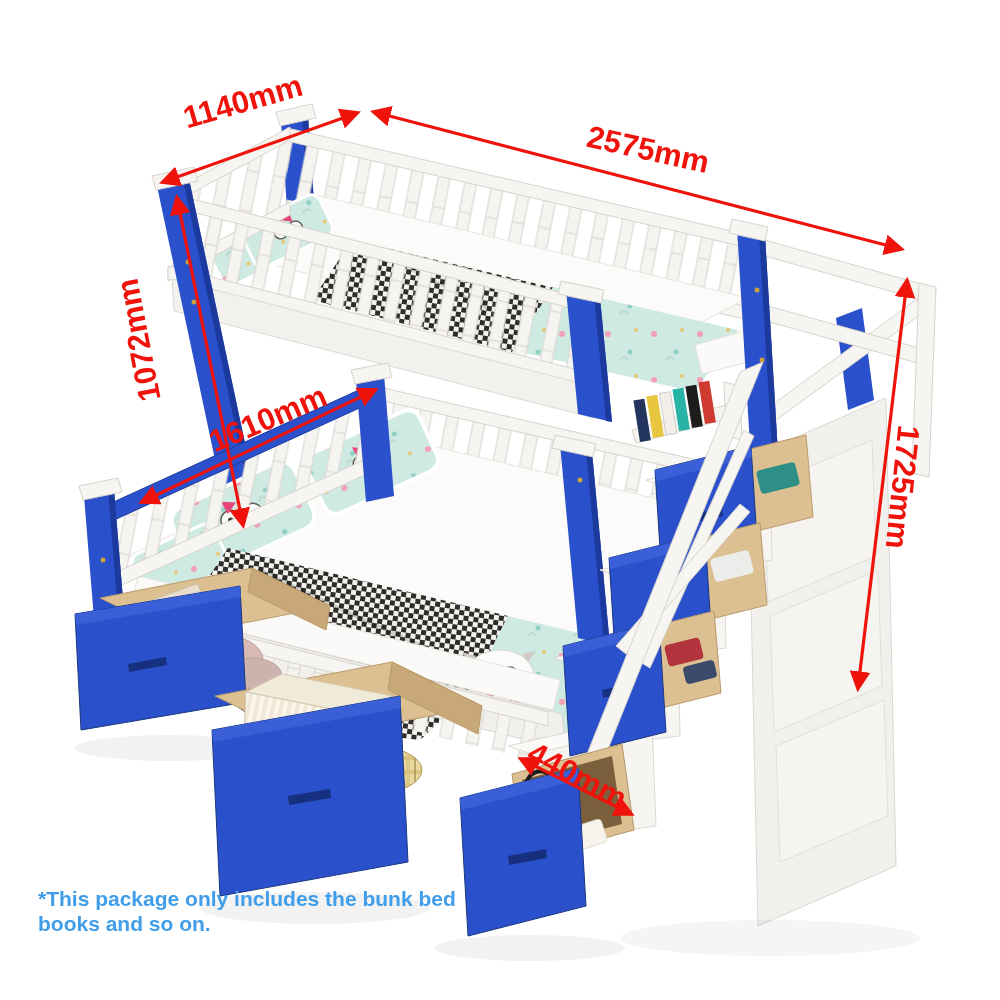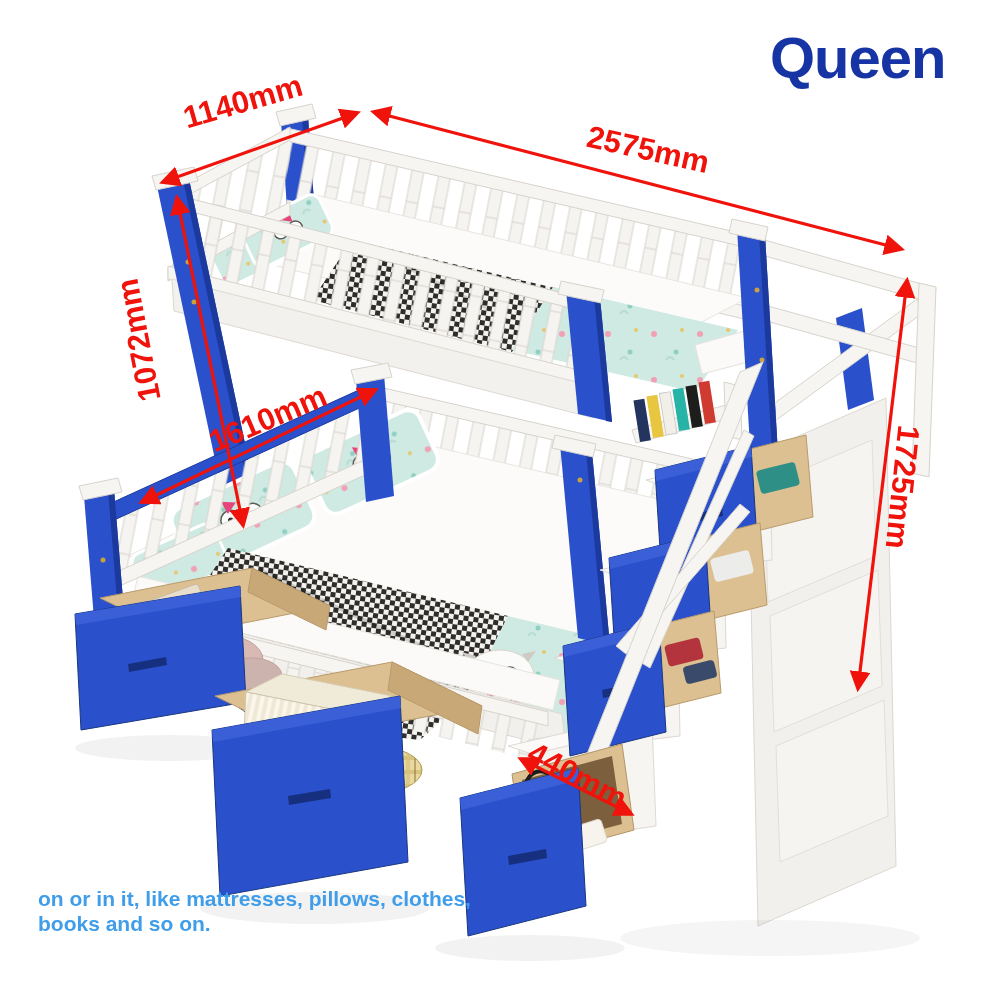--- a/index.html
+++ b/index.html
@@ -369,26 +369,25 @@
   <g stroke="#ef130b" stroke-width="3.2" fill="none">
     <line x1="163" y1="182" x2="357" y2="113" marker-start="url(#arw)" marker-end="url(#arw)"></line>
     <line x1="374" y1="112" x2="901" y2="249" marker-start="url(#arw)" marker-end="url(#arw)"></line>
     <line x1="177" y1="198" x2="243" y2="525" marker-start="url(#arw)" marker-end="url(#arw)"></line>
     <line x1="142" y1="502" x2="375" y2="390" marker-start="url(#arw)" marker-end="url(#arw)"></line>
     <line x1="907" y1="281" x2="858" y2="688" marker-start="url(#arw)" marker-end="url(#arw)"></line>
     <line x1="521" y1="759" x2="631" y2="814" marker-start="url(#arw)" marker-end="url(#arw)"></line>
   </g>
 </svg>
 
-  <div class="queen-title">Queen</div>
 
   <div class="dim-label" style="left:243px;top:102px;transform:translate(-50%,-50%) rotate(-16deg);">1140mm</div>
   <div class="dim-label" style="left:648px;top:150px;transform:translate(-50%,-50%) rotate(12.5deg);">2575mm</div>
   <div class="dim-label" style="left:139px;top:340px;transform:translate(-50%,-50%) rotate(-101deg);">1072mm</div>
   <div class="dim-label" style="left:268px;top:419px;transform:translate(-50%,-50%) rotate(-23deg);">1610mm</div>
   <div class="dim-label" style="left:902px;top:487px;transform:translate(-50%,-50%) rotate(96deg);">1725mm</div>
   <div class="dim-label" style="left:577px;top:776px;transform:translate(-50%,-50%) rotate(28deg);">440mm</div>
 
   <div class="disclaimer">
-    <div>on or in it, like mattresses, pillows, clothes,</div>
+    <div>*This package only includes the bunk bed</div>
     <div>books and so on.</div>
   </div>
 </div>
 
 </body></html>

